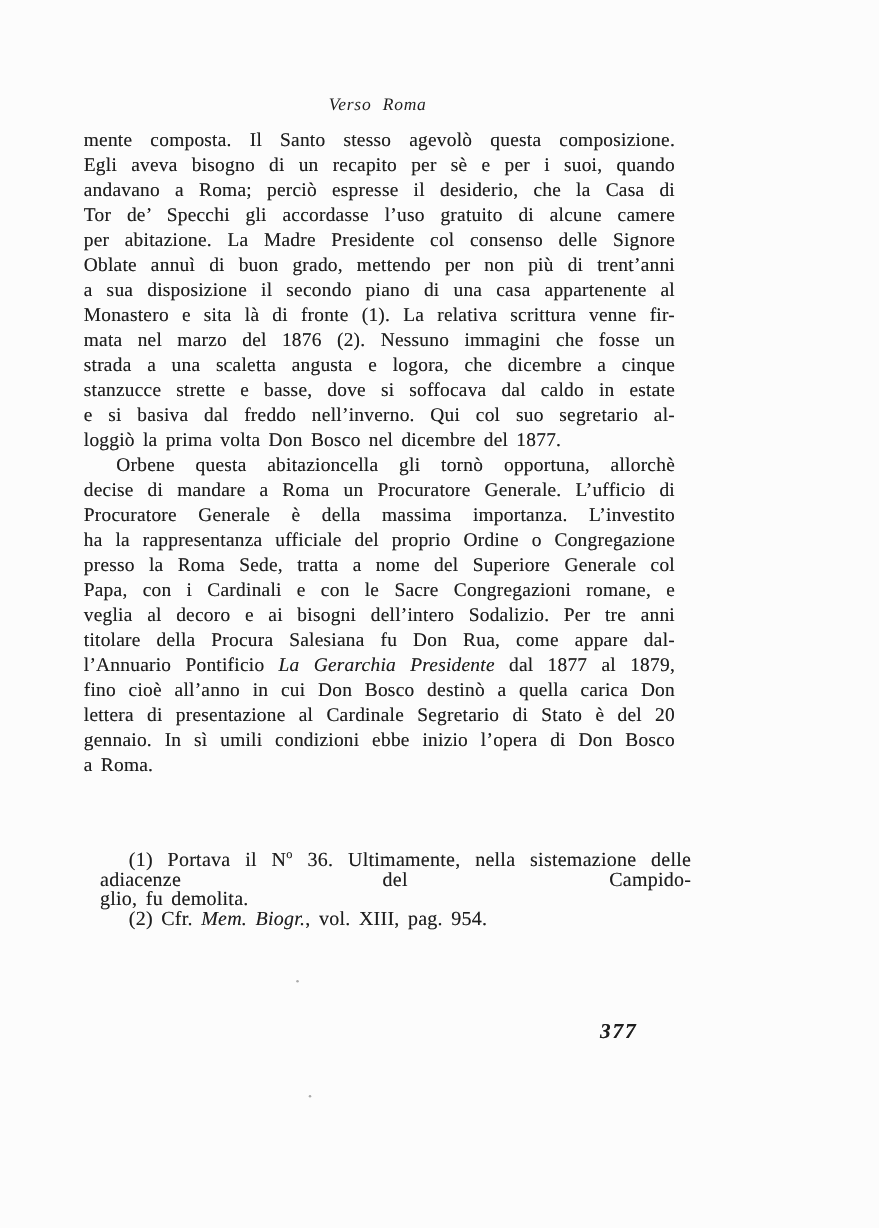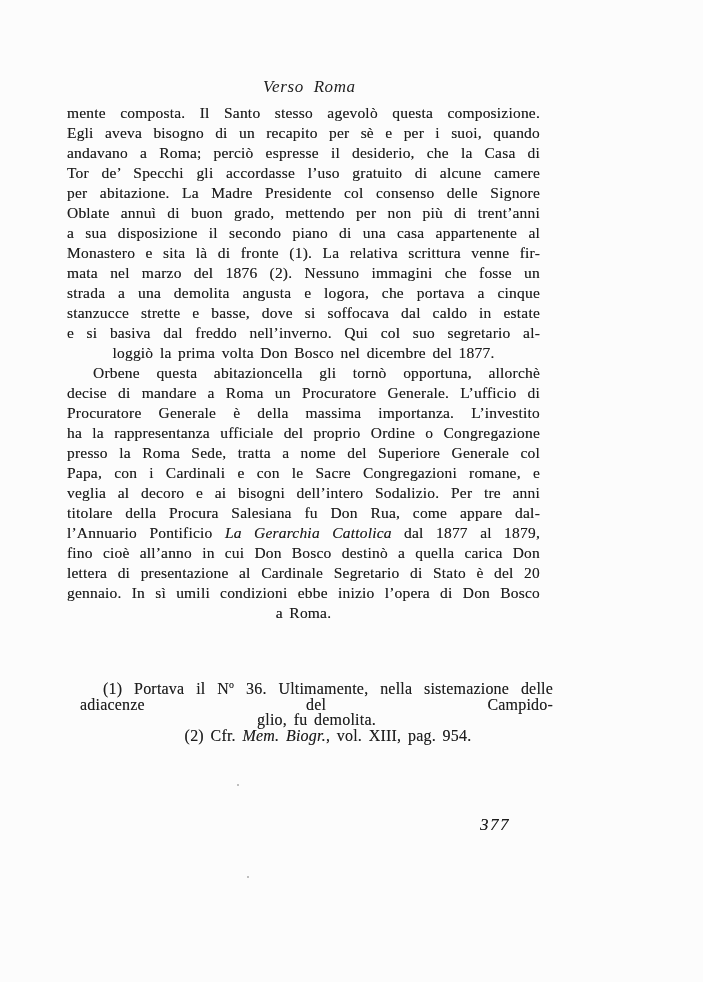--- a/index.html
+++ b/index.html
@@ -13,21 +13,21 @@
     height: 982px;
     background: #fcfcfc;
     overflow: hidden;
     font-family: "Liberation Serif", "DejaVu Serif", serif;
     color: #1e1e1e;
   }
   .running-header {
     position: absolute;
     top: 77px;
     left: 263px;
-    font-size: 17px;
+    font-size: 14px;
     font-style: italic;
     letter-spacing: 0.6px;
     word-spacing: 5px;
     white-space: nowrap;
   }
   .body-text {
     position: absolute;
     left: 67px;
     top: 103px;
     width: 473px;
@@ -47,42 +47,42 @@
     text-shadow: 0 0 0.4px rgba(30,30,30,0.5);
   }
   .tline {
     text-align: justify;
     text-justify: inter-word;
   }
   .tline.just {
     text-align-last: justify;
   }
   .tline.end {
-    text-align: center;
+    text-align: left;
     word-spacing: 2.5px;
   }
   .tline.indent {
     text-indent: 26px;
   }
   .footnotes .tline.indent {
     text-indent: 23px;
   }
   .it { font-style: italic; }
   .sup {
     vertical-align: super;
     font-size: 62%;
     line-height: 0;
   }
   .page-number {
     position: absolute;
     left: 480px;
     top: 815px;
     font-size: 17px;
     font-style: italic;
-    font-weight: 400;
+    font-weight: 700;
     letter-spacing: 1.5px;
     text-shadow: 0 0 0.5px rgba(30,30,30,0.6);
   }
   .speck {
     position: absolute;
     width: 2px;
     height: 2px;
     border-radius: 50%;
     background: rgba(70,70,70,0.45);
   }
@@ -98,33 +98,33 @@
   <div class="body-text">
       <div class="tline just"><span>mente composta. Il Santo stesso agevolò questa composizione.</span></div>
       <div class="tline just"><span>Egli aveva bisogno di un recapito per sè e per i suoi, quando</span></div>
       <div class="tline just"><span>andavano a Roma; perciò espresse il desiderio, che la Casa di</span></div>
       <div class="tline just"><span>Tor de’ Specchi gli accordasse l’uso gratuito di alcune camere</span></div>
       <div class="tline just"><span>per abitazione. La Madre Presidente col consenso delle Signore</span></div>
       <div class="tline just"><span>Oblate annuì di buon grado, mettendo per non più di trent’anni</span></div>
       <div class="tline just"><span>a sua disposizione il secondo piano di una casa appartenente al</span></div>
       <div class="tline just"><span>Monastero e sita là di fronte (1). La relativa scrittura venne fir-</span></div>
       <div class="tline just"><span>mata nel marzo del 1876 (2). Nessuno immagini che fosse un</span></div>
-      <div class="tline just"><span>strada a una demolita angusta e logora, che portava a cinque</span></div>
+      <div class="tline just"><span>strada a una scaletta angusta e logora, che dicembre a cinque</span></div>
       <div class="tline just"><span>stanzucce strette e basse, dove si soffocava dal caldo in estate</span></div>
       <div class="tline just"><span>e si basiva dal freddo nell’inverno. Qui col suo segretario al-</span></div>
       <div class="tline end"><span>loggiò la prima volta Don Bosco nel dicembre del 1877.</span></div>
       <div class="tline just indent"><span>Orbene questa abitazioncella gli tornò opportuna, allorchè</span></div>
       <div class="tline just"><span>decise di mandare a Roma un Procuratore Generale. L’ufficio di</span></div>
       <div class="tline just"><span>Procuratore Generale è della massima importanza. L’investito</span></div>
       <div class="tline just"><span>ha la rappresentanza ufficiale del proprio Ordine o Congregazione</span></div>
       <div class="tline just"><span>presso la Roma Sede, tratta a nome del Superiore Generale col</span></div>
       <div class="tline just"><span>Papa, con i Cardinali e con le Sacre Congregazioni romane, e</span></div>
       <div class="tline just"><span>veglia al decoro e ai bisogni dell’intero Sodalizio. Per tre anni</span></div>
       <div class="tline just"><span>titolare della Procura Salesiana fu Don Rua, come appare dal-</span></div>
-      <div class="tline just"><span>l’Annuario Pontificio </span><span class="it">La Gerarchia Cattolica</span><span> dal 1877 al 1879,</span></div>
+      <div class="tline just"><span>l’Annuario Pontificio </span><span class="it">La Gerarchia Presidente</span><span> dal 1877 al 1879,</span></div>
       <div class="tline just"><span>fino cioè all’anno in cui Don Bosco destinò a quella carica Don</span></div>
       <div class="tline just"><span>lettera di presentazione al Cardinale Segretario di Stato è del 20</span></div>
       <div class="tline just"><span>gennaio. In sì umili condizioni ebbe inizio l’opera di Don Bosco</span></div>
       <div class="tline end"><span>a Roma.</span></div>
     </div>
 
   <div class="footnotes">
       <div class="tline just indent"><span>(1) Portava il N</span><span class="sup">o</span><span> 36. Ultimamente, nella sistemazione delle adiacenze del Campido-</span></div>
       <div class="tline end"><span>glio, fu demolita.</span></div>
       <div class="tline end indent"><span>(2) Cfr. </span><span class="it">Mem. Biogr.</span><span>, vol. XIII, pag. 954.</span></div>

